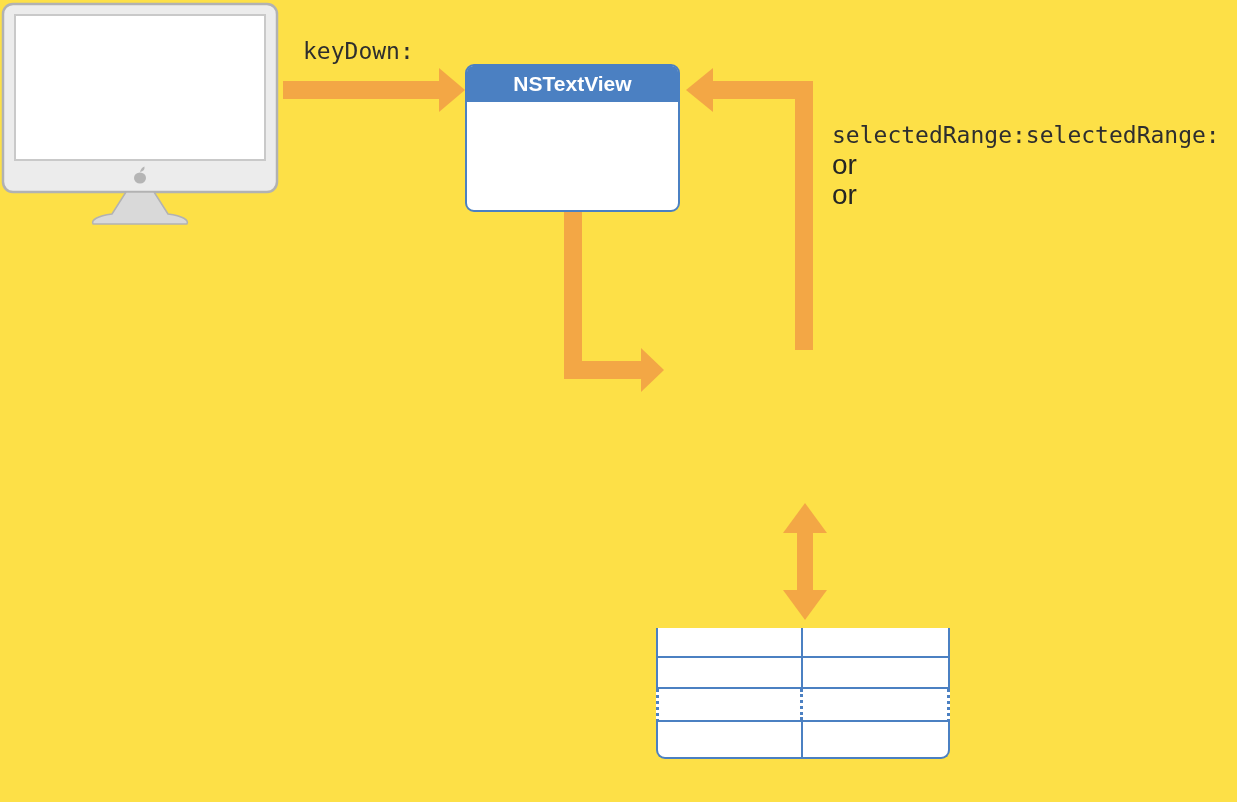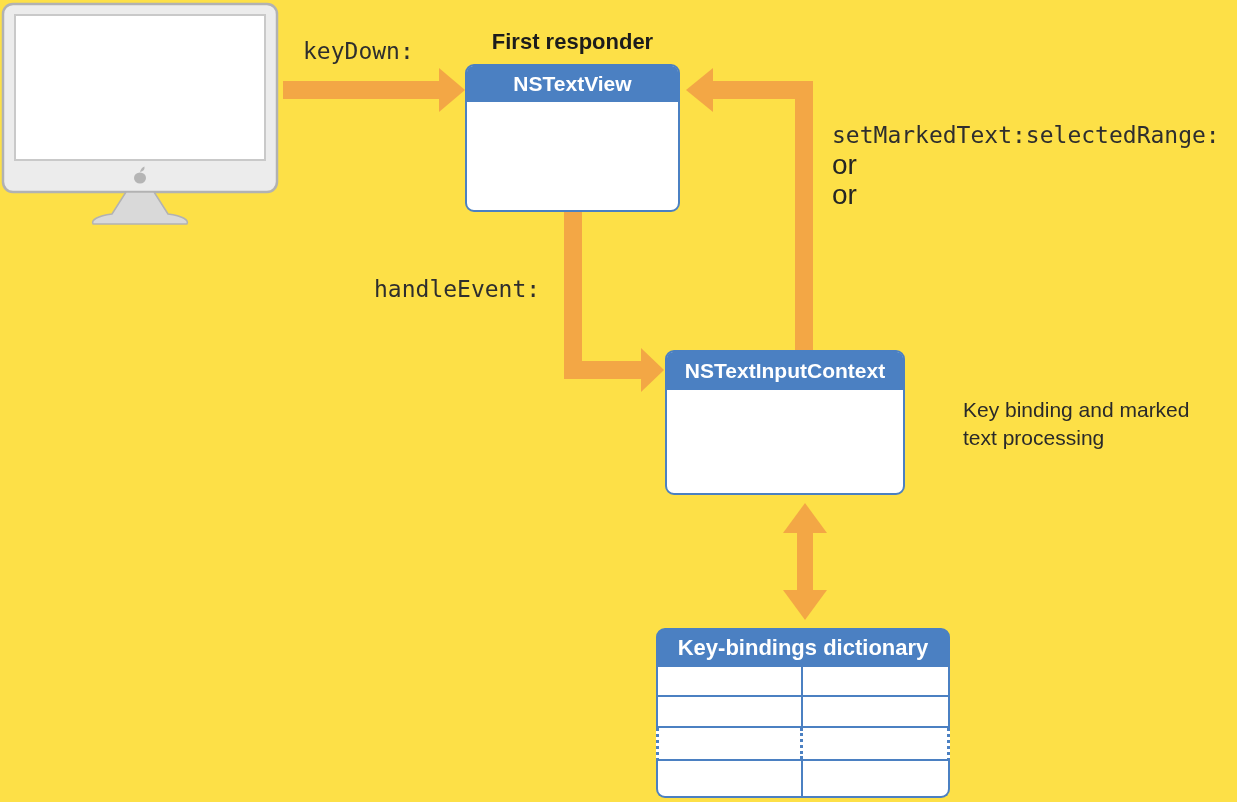--- a/index.html
+++ b/index.html
@@ -96,64 +96,53 @@
     </g>
     <path d="M126 192 L112 214 C97 216 91 220 93 224 L187 224 C189 220 183 216 168 214 L154 192 Z" fill="#d9d9d9" stroke="#b2b2b2" stroke-width="1.5" stroke-linejoin="round"></path>
   </svg>
 
   <svg class="abs" style="left:283px;top:68px;" width="182" height="44">
     <rect class="arrow-fill" x="0" y="13" width="157" height="18"></rect>
     <polygon class="arrow-fill" points="156,0 156,44 182,22"></polygon>
   </svg>
   <div class="abs mono" style="left:303px;top:38px;">keyDown:</div>
 
-  <div class="abs bold-title" style="left:465px;top:29px;width:215px;">First responder</div>
 
   <div class="node" style="left:465px;top:64px;width:215px;height:148px;">
     <div class="node-header" style="height:36px;">NSTextView</div>
     <div></div>
   </div>
 
   <svg class="abs" style="left:564px;top:212px;" width="100" height="180">
     <rect class="arrow-fill" x="0" y="0" width="18" height="167"></rect>
     <rect class="arrow-fill" x="0" y="149" width="78" height="18"></rect>
     <polygon class="arrow-fill" points="77,136 77,180 100,158"></polygon>
   </svg>
-  <div class="abs mono" style="left:374px;top:276px;">handleEvent:</div>
 
   <svg class="abs" style="left:686px;top:68px;" width="127" height="282">
     <polygon class="arrow-fill" points="27,0 27,44 0,22"></polygon>
     <rect class="arrow-fill" x="26" y="13" width="101" height="18"></rect>
     <rect class="arrow-fill" x="109" y="13" width="18" height="269"></rect>
   </svg>
 
   <div class="abs" style="left:832px;top:120px;">
-    <div class="mono callback-line">setMarkedText:selectedRange:</div>
+    <div class="mono callback-line">selectedRange:selectedRange:</div>
     <div class="callback-line or">or</div>
     <div class="callback-line or">or</div>
   </div>
 
-  <div class="node" style="left:665px;top:350px;width:240px;height:145px;">
-    <div class="node-header" style="height:38px;">NSTextInputContext</div>
-    <div></div>
-  </div>
 
-  <div class="abs sans-note" style="left:963px;top:396px;">
-    <div>Key binding and marked</div>
-    <div>text processing</div>
-  </div>
 
   <svg class="abs" style="left:783px;top:503px;" width="44" height="117">
     <polygon class="arrow-fill" points="22,0 0,30 44,30"></polygon>
     <rect class="arrow-fill" x="14" y="28" width="16" height="61"></rect>
     <polygon class="arrow-fill" points="22,117 0,87 44,87"></polygon>
   </svg>
 
   <div class="kb-box">
-    <div class="kb-header">Key-bindings dictionary</div>
     <div class="kb-row r1">
       <div class="kb-cell-left"></div>
       <div class="kb-cell-right"></div>
     </div>
     <div class="kb-row r2">
       <div class="kb-cell-left"></div>
       <div class="kb-cell-right"></div>
     </div>
     <div class="kb-row ellipsis">
       <div class="kb-cell-left"></div>

